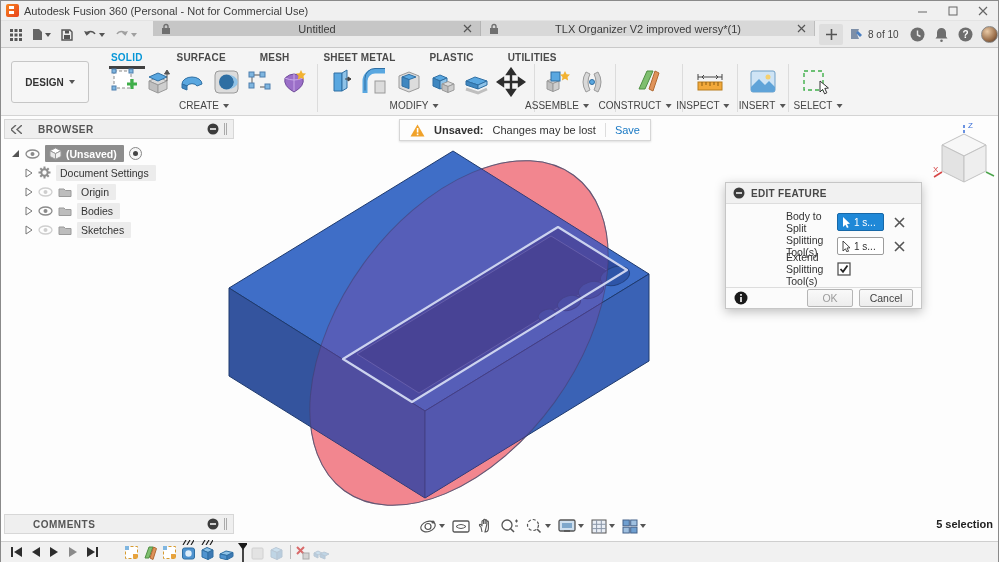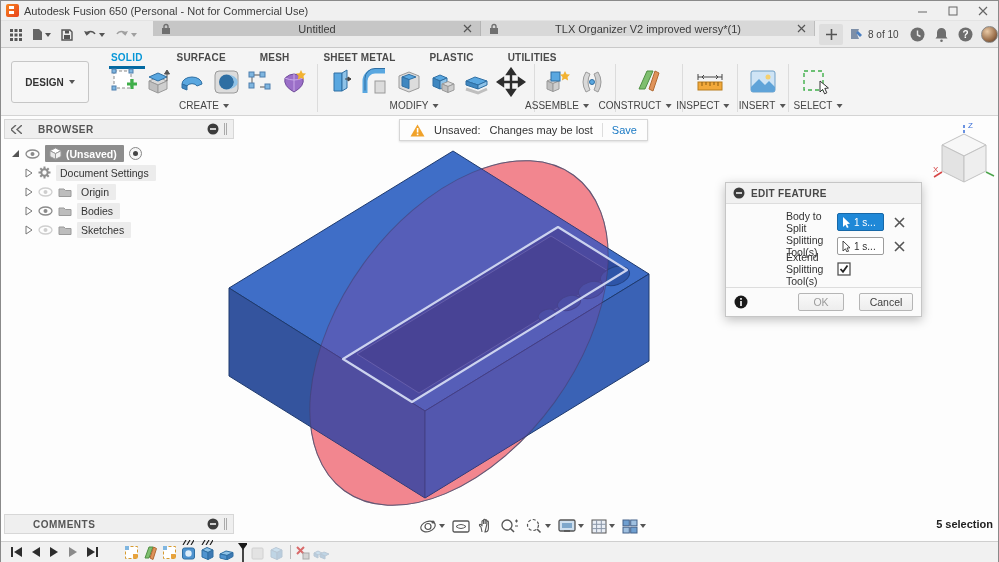--- a/index.html
+++ b/index.html
@@ -28,21 +28,21 @@
   .tsicon { position:absolute; top:0; height:27px; display:flex; align-items:center; justify-content:center; width:22px; }
   .avatar { position:absolute; left:980px; top:5px; width:17px; height:17px; border-radius:50%;
             background:radial-gradient(circle at 35% 30%, #e9c9a5, #9a6f4b 55%, #4c3categ 90%);
             background:radial-gradient(circle at 35% 30%, #e9c9a5, #9a6f4b 60%, #52382a 95%); border:1px solid #888; }
 
   
   .ribbon { height:68px; background:#f4f4f4; border-bottom:1px solid #d4d4d4; position:relative; }
   .designbtn { position:absolute; left:10px; top:13px; width:78px; height:42px; background:#f6f6f6; border:1px solid #c6c6c6; border-radius:3px; display:flex; align-items:center; justify-content:center; gap:5px; font-size:10px; font-weight:bold; color:#333; }
   .rtabs { position:absolute; left:108px; top:2px; display:flex; gap:30px; }
   .rtab { font-size:10px; font-weight:bold; color:#4a4a4a; padding:2px 2px 3px; letter-spacing:.2px; }
-  .rtab.active { color:#0696d7; border-bottom:3px solid #0369a1; }
+  .rtab.active { color:#0696d7; border-bottom:3px solid #404040; }
   .rgroups { position:absolute; left:102px; top:16px; display:flex; align-items:flex-start; height:40px; }
   .rgroup { display:flex; align-items:center; gap:4px; padding:0 6px; }
   .rdiv { width:1px; height:48px; background:#dcdcdc; margin:0 2px; }
   .ricon { width:30px; height:36px; display:flex; align-items:center; justify-content:center; }
   .glabels { position:absolute; top:52px; left:0; width:100%; height:14px; font-size:10px; color:#444; }
   .glabel { position:absolute; display:flex; align-items:center; gap:4px; transform:translateX(-50%); white-space:nowrap; }
   .caret { width:0; height:0; border-left:3px solid transparent; border-right:3px solid transparent; border-top:4px solid #555; display:inline-block; }
 
   
   .canvas { position:relative; height:425px; background:#fdfdfd; overflow:hidden; }
@@ -66,21 +66,21 @@
 
   .dialog { position:absolute; left:724px; top:66px; width:197px; background:#fbfbfb; border:1px solid #c6c6c6; box-shadow:0 3px 10px rgba(0,0,0,.25); font-size:10.5px; }
   .dhead { height:21px; background:#f1f1f1; border-bottom:1px solid #ddd; display:flex; align-items:center; gap:6px; padding:0 7px; font-size:10px; font-weight:bold; color:#474747; letter-spacing:.3px; }
   .dbody { padding:6px 16px 7px;margin-left:44px; }
   .drow { display:flex; align-items:center; height:24px; }
   .dlabel { flex:1; color:#333; }
   .selchip { width:47px; height:18px; border-radius:2px; display:flex; align-items:center; gap:3px; padding:0 4px; font-size:10px; }
   .selchip.blue { background:#1f88d7; border:1px solid #1668a8; color:#fff; }
   .selchip.white { background:#fff; border:1px solid #9c9c9c; color:#333; }
   .xclear { margin-left:10px; width:11px; height:11px; position:relative; }
-  .dfoot { border-top:1px solid #ddd; height:29px; display:flex; align-items:center; padding:0 8px; gap:15px; }
+  .dfoot { border-top:1px solid #ddd; height:21px; display:flex; align-items:center; padding:0 8px; gap:6px; }
   .dbtn { height:18px; border:1px solid #b5b5b5; background:linear-gradient(#f9f9f9,#ededed); border-radius:2px; font-size:10.5px; display:flex; align-items:center; justify-content:center; }
   .okbtn { width:46px; color:#9c9c9c; margin-left:auto; }
   .cancelbtn { width:54px; color:#3f3f3f; }
 
   .navbar { position:absolute; left:418px; top:399px; height:22px; display:flex; align-items:center; gap:7px; }
   .navbtn { display:flex; align-items:center; gap:2px; }
 
   .selcount { position:absolute; right:5px; top:402px; font-size:11px; font-weight:bold; color:#222; }
 
   
@@ -93,21 +93,21 @@
   .rolled { opacity:.38; }
   .vcube { position:absolute; right:2px; top:4px; }
 </style>
 </head>
 <body>
 
 <div class="window">
 
   <div class="titlebar">
     <span class="appicon"></span>
-    <span class="titletext">Autodesk Fusion 650 (Personal - Not for Commercial Use)</span>
+    <span class="titletext">Autodesk Fusion 360 (Personal - Not for Commercial Use)</span>
     <span class="wctrl">
       <span class="wbtn">
           <svg width="10" height="10">
             <line x1="0" y1="6" x2="9" y2="6" stroke="#666" stroke-width="1"></line>
           </svg>
         </span>
       <span class="wbtn">
           <svg width="10" height="10">
             <rect x="1" y="1" width="8" height="8" fill="none" stroke="#666"></rect>
           </svg>
@@ -594,21 +594,21 @@
       </div>
 
     </div>
 
     <div class="warnbar">
       <svg width="15" height="13">
           <path d="M7.5,0.5 L14.5,12.5 H0.5 Z" fill="#f0a22a"></path>
           <rect x="6.8" y="4" width="1.6" height="4.5" fill="#fff"></rect>
           <rect x="6.8" y="9.6" width="1.6" height="1.6" fill="#fff"></rect>
         </svg>
-      <span style="font-weight:normal;color:#333">Unsaved:</span>
+      <span style="font-weight:bold;color:#333">Unsaved:</span>
       <span>Changes may be lost</span>
       <span class="sep"></span>
       <span class="savelink">Save</span>
     </div>
 
     <div class="dialog">
       <div class="dhead">
         <svg width="12" height="12">
             <circle cx="6" cy="6" r="5.5" fill="#3c3c3c"></circle>
             <line x1="3" y1="6" x2="9" y2="6" stroke="#fff" stroke-width="1.5"></line>

